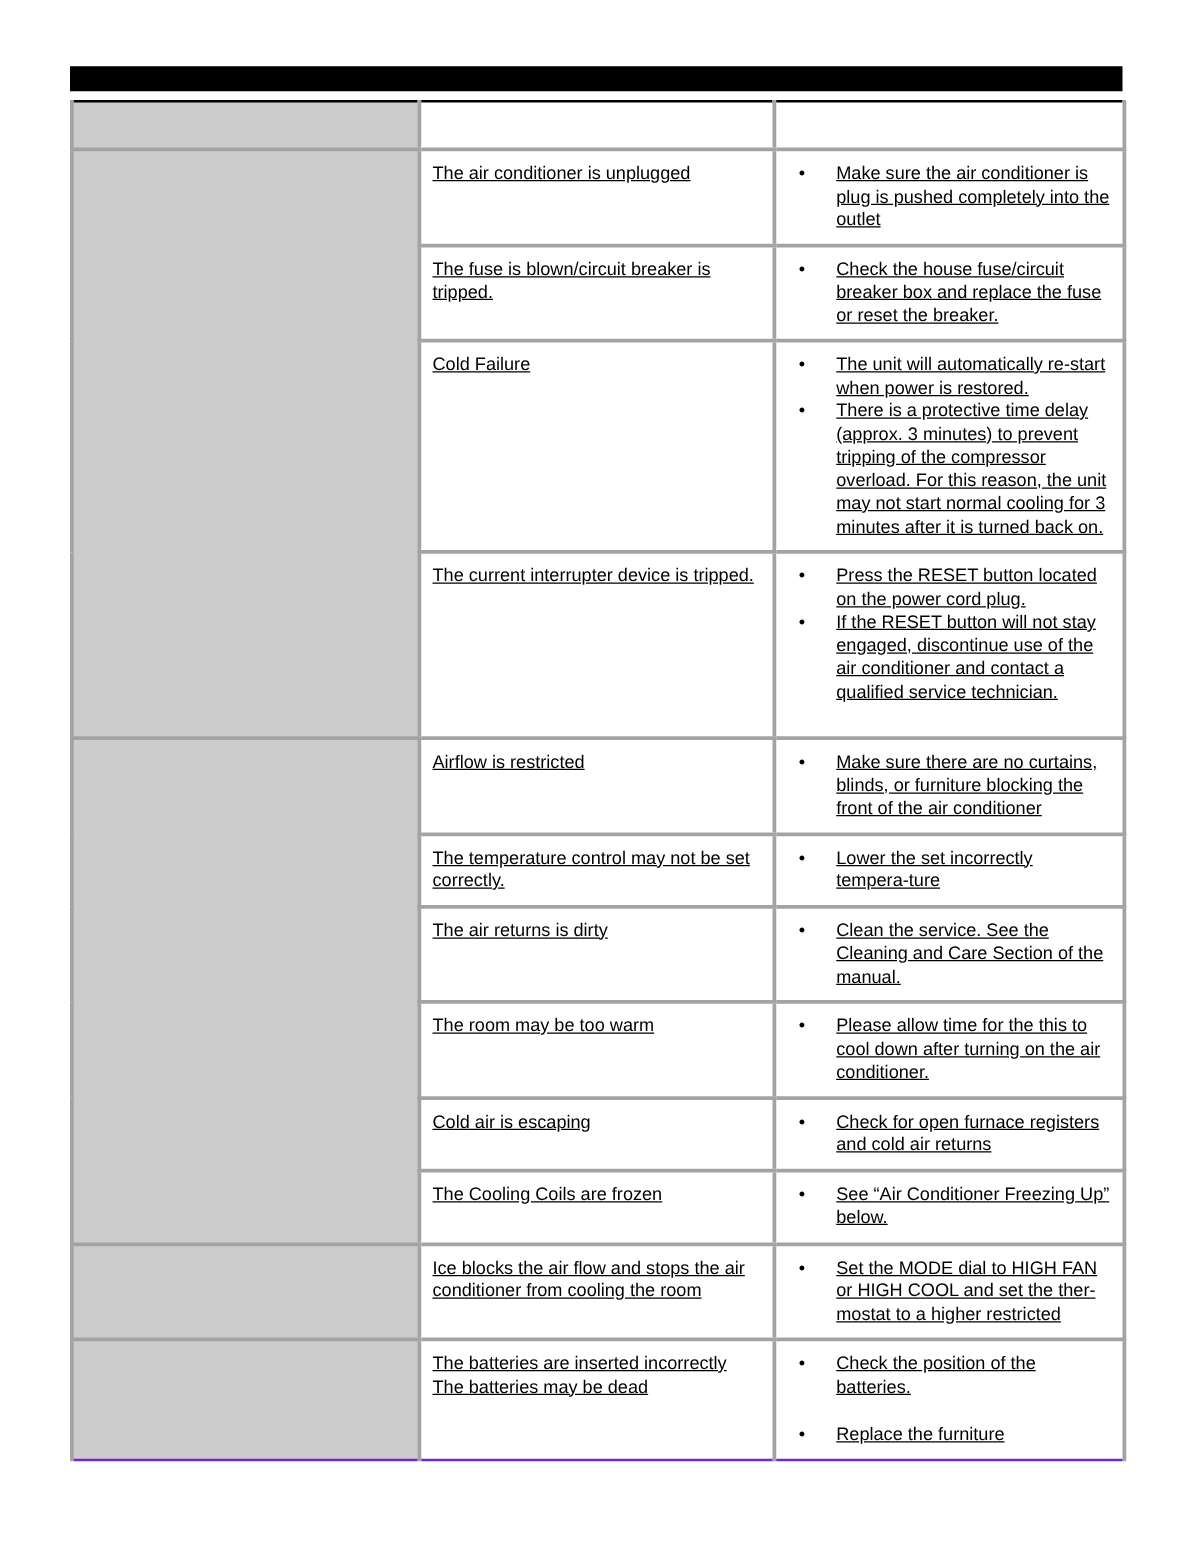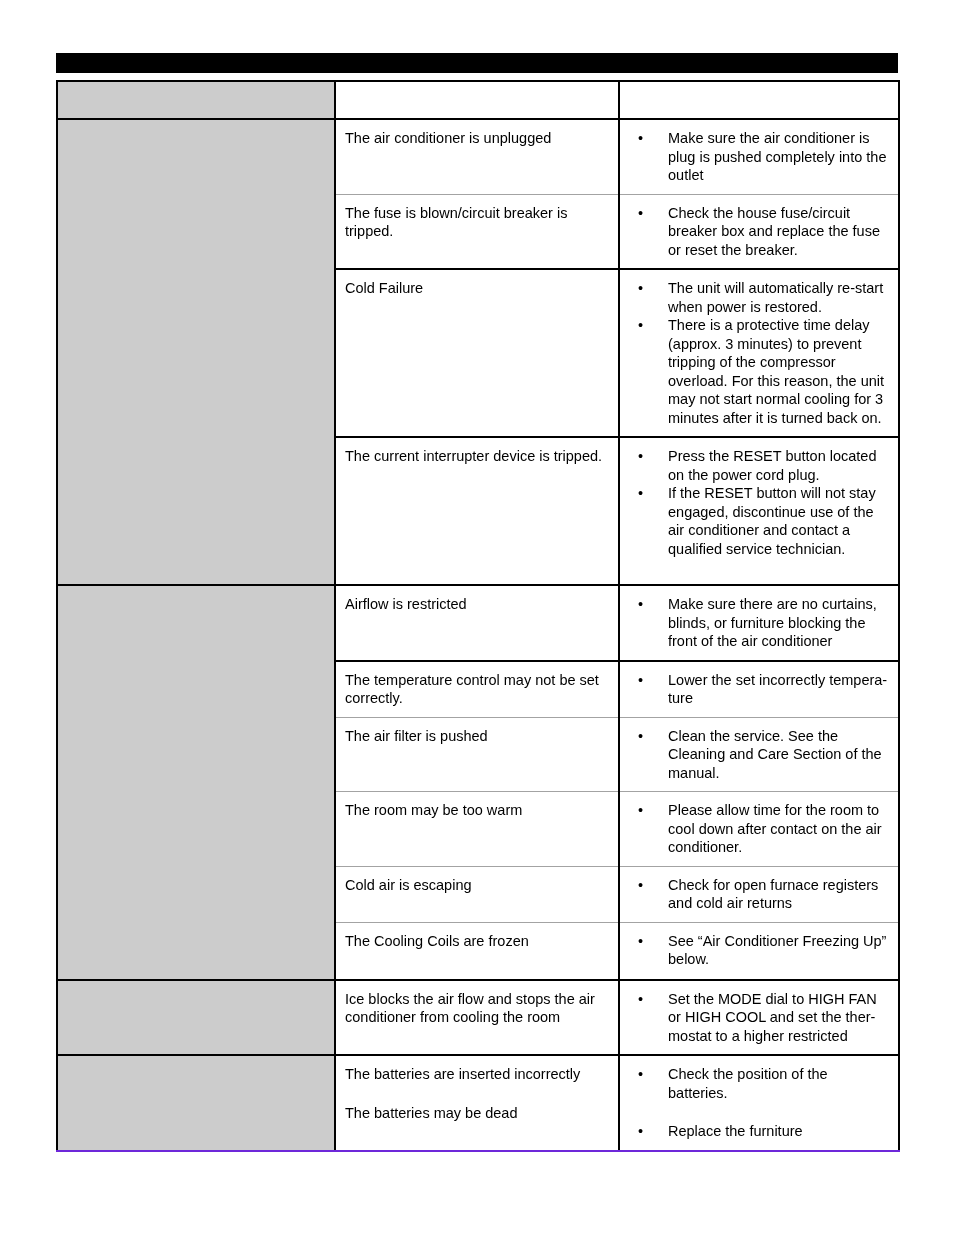--- a/index.html
+++ b/index.html
@@ -35,25 +35,26 @@
   }
 
   
   .trouble-table {
     position: absolute;
     left: 56px;
     top: 80px;
     width: 842px;
     border-collapse: collapse;
     table-layout: fixed;
+    text-decoration: underline;
   }
   .trouble-table td {
     vertical-align: top;
     padding: 0;
-    border: 1px solid #a3a3a3;
+    border: 3px solid #a3a3a3;
   }
 
   
   col.c-problem { width: 278px; }
   col.c-cause   { width: 284px; }
   col.c-fix     { width: 280px; }
 
   
   td.problem {
     background: #cccccc;
@@ -112,21 +113,20 @@
     top: 0;
     line-height: 18.5px;
     font-size: 14.5px;
   }
 
   
   .spaced .cell-text p {
     margin: 0;
   }
   .spaced .cell-text p + p {
-    margin-top: 20px;
   }
   .spaced-list li + li {
     margin-top: 20px;
   }
 
   .head-cell {
     height: 36px;
   }
 </style>
 </head>
@@ -225,36 +225,36 @@
         </td>
         <td class="fix">
           <ul class="bullet-list">
             <li><span class="bullet-dot">•</span><span>Lower the set incorrectly tempera-ture</span></li>
           </ul>
         </td>
       </tr>
 
       <tr>
         <td class="cause" style="height:54px">
-          <div class="cell-text">The air filter is pushed</div>
+          <div class="cell-text">The air returns is dirty</div>
         </td>
         <td class="fix">
           <ul class="bullet-list">
             <li><span class="bullet-dot">•</span><span>Clean the service. See the Cleaning and Care Section of the manual.</span></li>
           </ul>
         </td>
       </tr>
 
       <tr>
         <td class="cause" style="height:71px">
           <div class="cell-text">The room may be too warm</div>
         </td>
         <td class="fix">
           <ul class="bullet-list">
-            <li><span class="bullet-dot">•</span><span>Please allow time for the room to cool down after contact on the air conditioner.</span></li>
+            <li><span class="bullet-dot">•</span><span>Please allow time for the this to cool down after turning on the air conditioner.</span></li>
           </ul>
         </td>
       </tr>
 
       <tr>
         <td class="cause" style="height:53px">
           <div class="cell-text">Cold air is escaping</div>
         </td>
         <td class="fix">
           <ul class="bullet-list">

